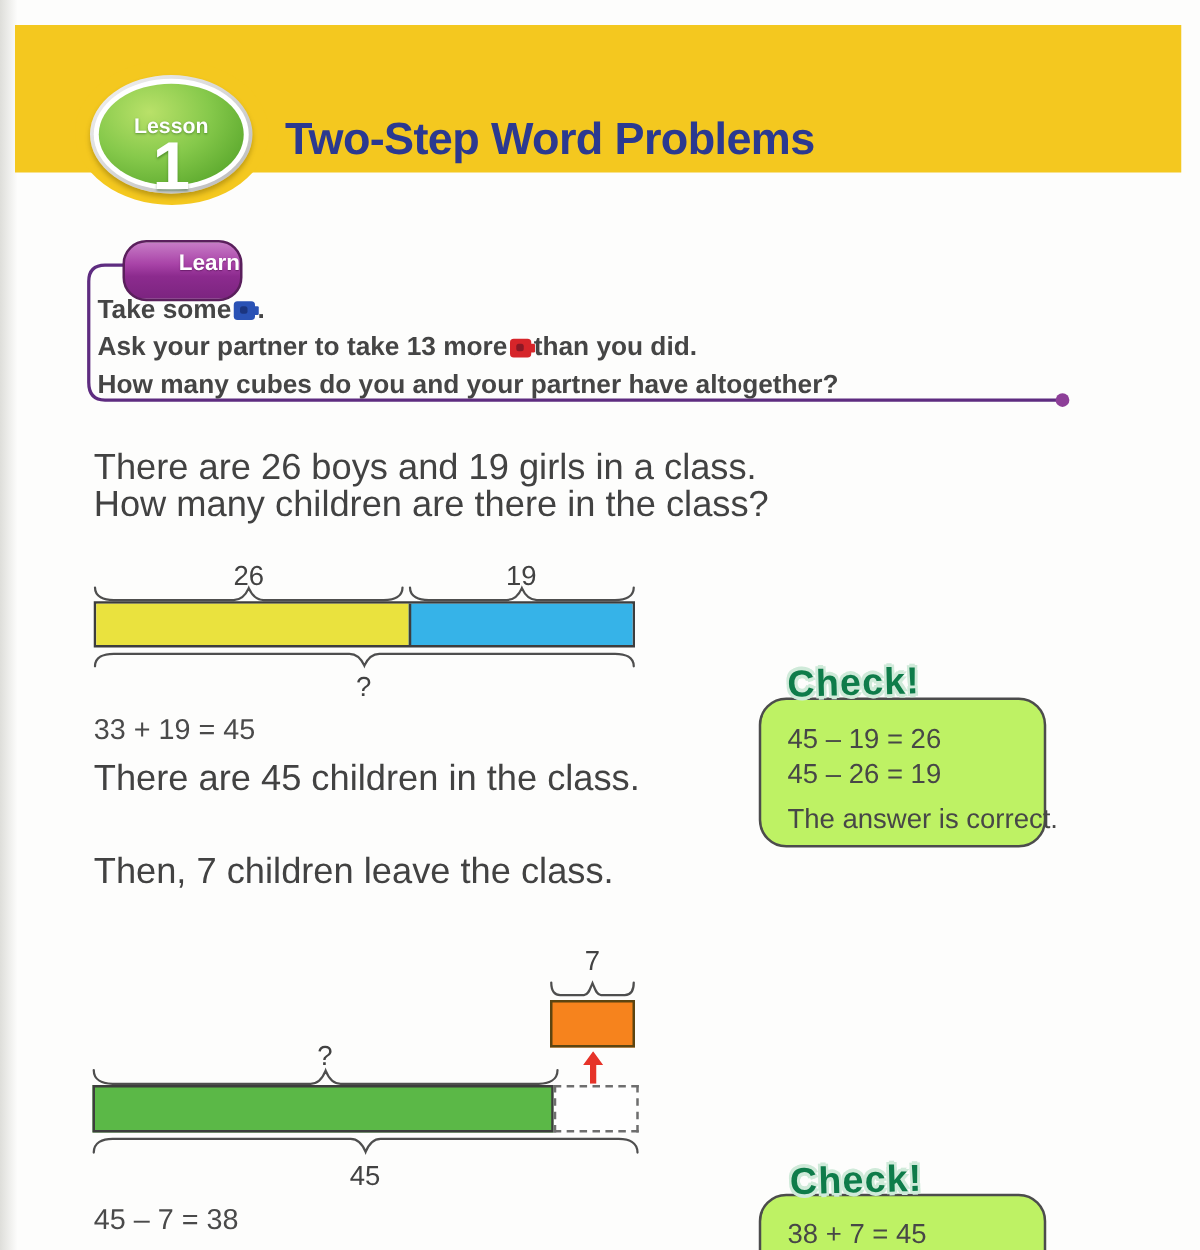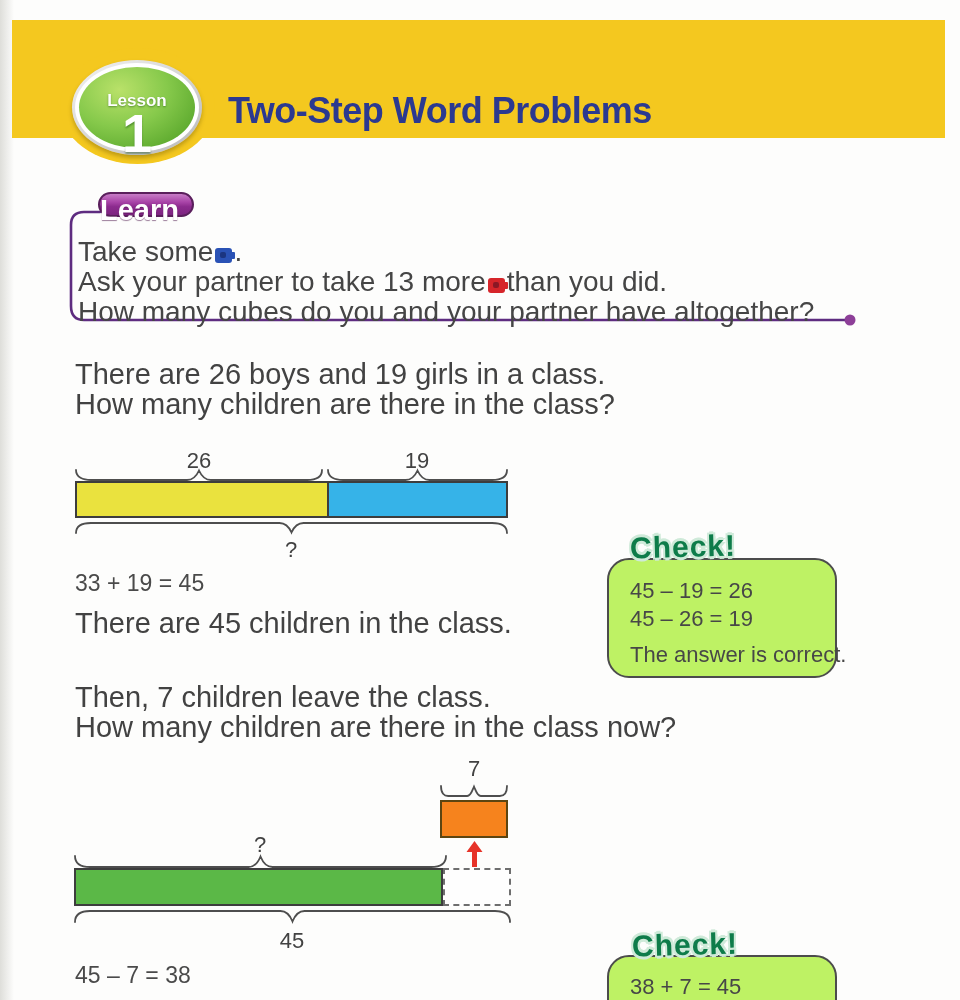--- a/index.html
+++ b/index.html
@@ -51,33 +51,33 @@
     text-shadow:0 2px 2px rgba(0,60,0,.4);
   }
   .page-title{
     position:absolute;left:228px;top:90px;
     font-size:36px;font-weight:bold;letter-spacing:-.5px;
     color:#2b3990;
   }
   
   .learn-border{position:absolute;left:64px;top:203px;}
   .learn-badge{
-    position:absolute;left:98px;top:192px;width:96px;height:25px;
+    position:absolute;left:98px;top:192px;width:96px;height:49px;
     border-radius:19px;
     background:linear-gradient(180deg,#c77cc6 0%,#a944a8 38%,#8c2b8e 60%,#7c2480 100%);
     border:2px solid #5a1f5c;box-sizing:border-box;
-    text-align:left;line-height:33px;
-    font-size:29px;font-weight:bold;color:#fff;
+    text-align:right;line-height:33px;
+    font-size:18px;font-weight:bold;color:#fff;
     text-shadow:0 1px 1px rgba(60,0,60,.5);
   }
   .learn-heading{
     position:absolute;left:216px;top:200px;
     font-size:23px;font-weight:bold;color:#3a3a3a;
   }
-  .learn-line{position:absolute;left:78px;font-size:28px;color:#454545;white-space:nowrap;}
+  .learn-line{position:absolute;left:78px;font-size:21px;color:#454545;white-space:nowrap;font-weight:bold;}
   .cube{
     position:relative;display:inline-block;
     width:17px;height:15px;border-radius:3px;
     vertical-align:-2px;margin:0 2px;
   }
   .cube::before{
     content:'';position:absolute;right:-3px;top:4px;width:4px;height:7px;
     background:inherit;border-radius:1px;
   }
   .cube::after{
@@ -179,21 +179,20 @@
   <div class="body-line" style="top:607px;">There are 45 children in the class.</div>
 
   <div class="check-heading" style="left:630px;top:530px;">Check!</div>
   <div class="check-box" style="top:558px;height:120px;">
     <div class="check-line" style="top:18px;">45 – 19 = 26</div>
     <div class="check-line" style="top:46px;">45 – 26 = 19</div>
     <div class="check-line" style="top:82px;">The answer is correct.</div>
   </div>
 
   <div class="body-line" style="top:681px;">Then, 7 children leave the class.</div>
-  <div class="body-line" style="top:711px;">How many children are there in the class now?</div>
 
   <div class="bar-label" style="left:424px;top:756px;width:100px;">7</div>
   <svg class="brace" style="left:440px;top:785px;" width="68" height="12" viewBox="0 0 68 12">
       <path d="M1,1 C1,8.399999999999999 4.08,11 8.16,11 L27.2,11 C30.939999999999998,11 32,6 34,1.5 C36,6 37.06,11 40.8,11 L59.84,11 C63.92,11 67,8.399999999999999 67,1" fill="none" stroke="#4e4e4e" stroke-width="1.8" stroke-linecap="round"></path>
     </svg>
   <div class="box-orange"></div>
   <svg class="arrow-up" width="17" height="26" viewBox="0 0 17 26">
     <path d="M8.5,0 L16.5,11 L11,11 L11,26 L6,26 L6,11 L0.5,11 Z" fill="#e63329"></path>
   </svg>
   <div class="bar-label" style="left:210px;top:832px;width:100px;">?</div>

